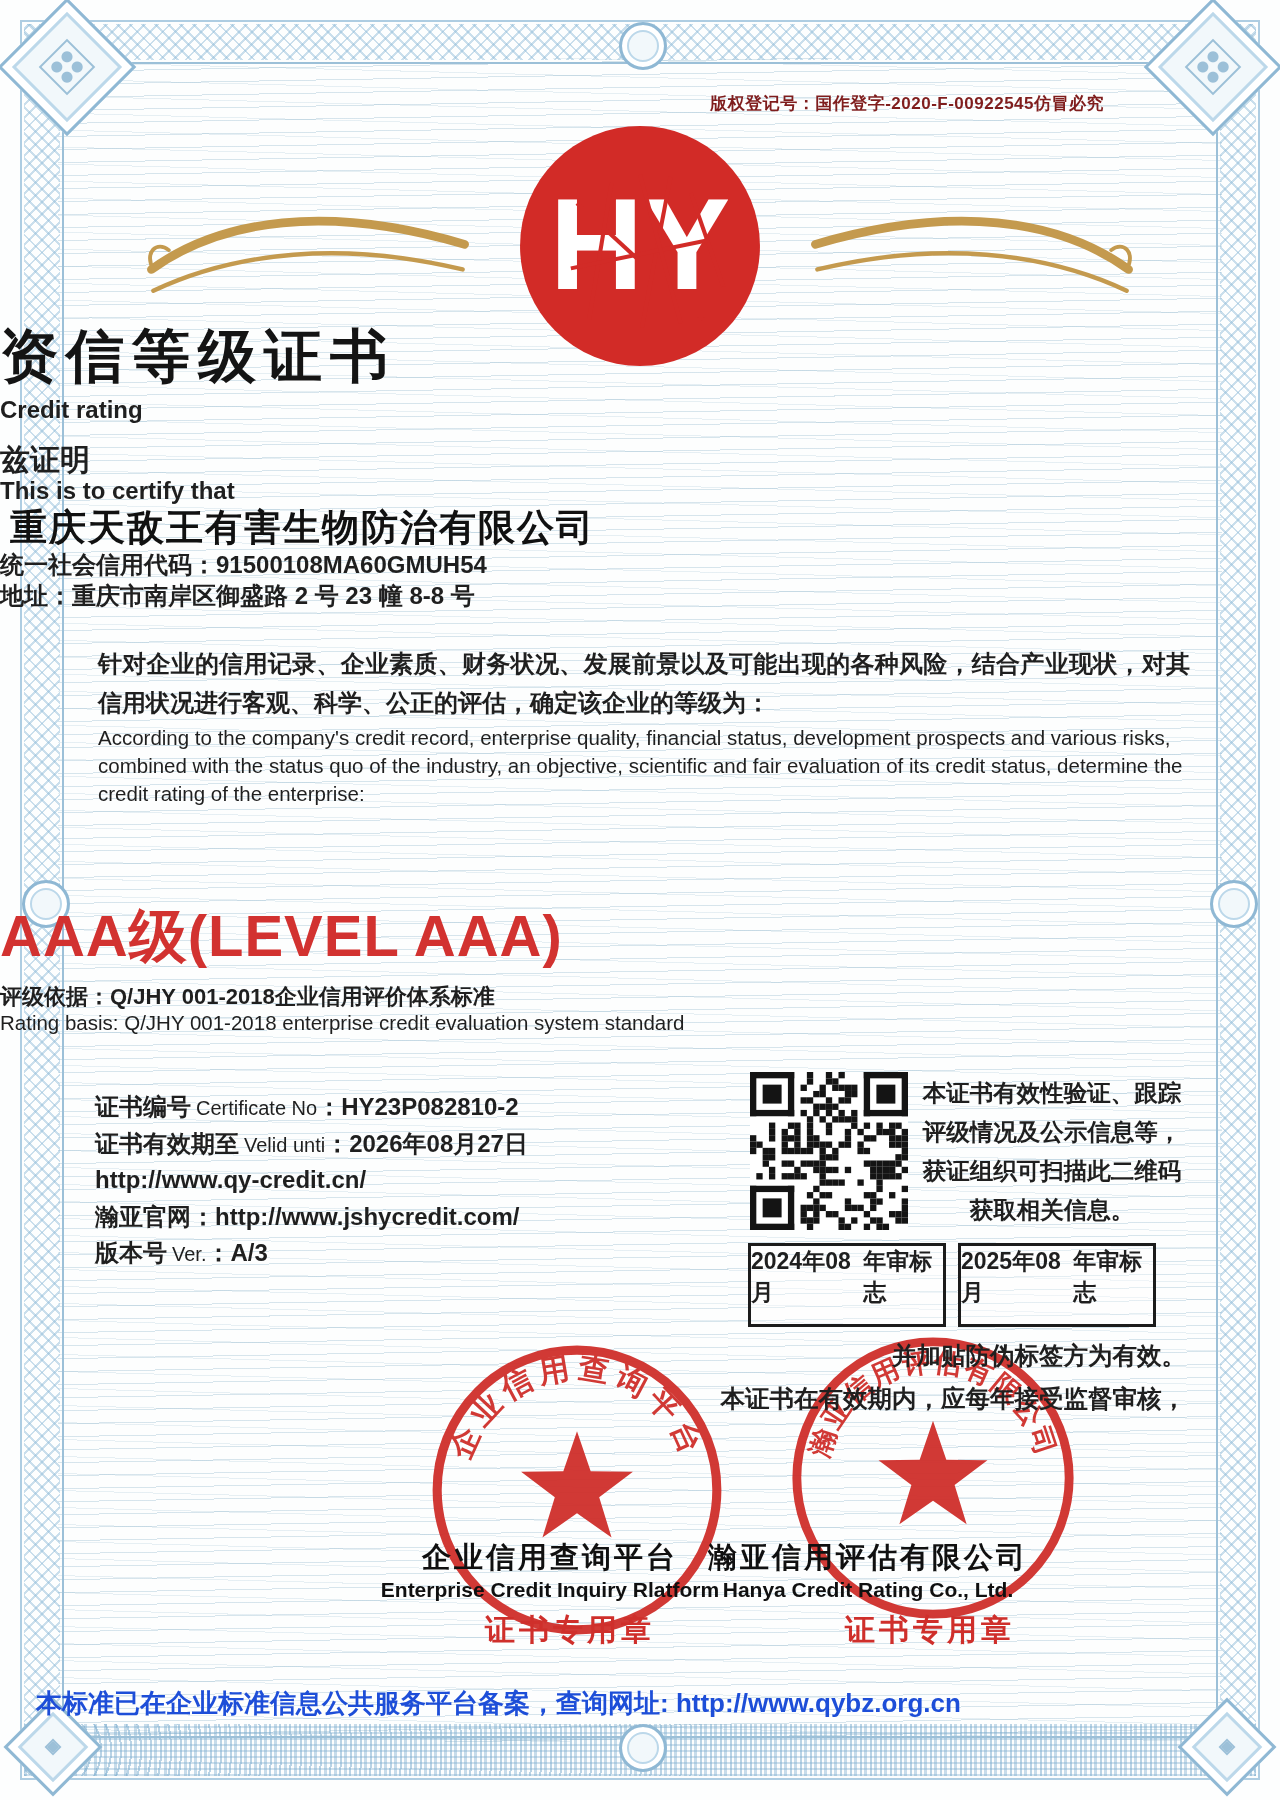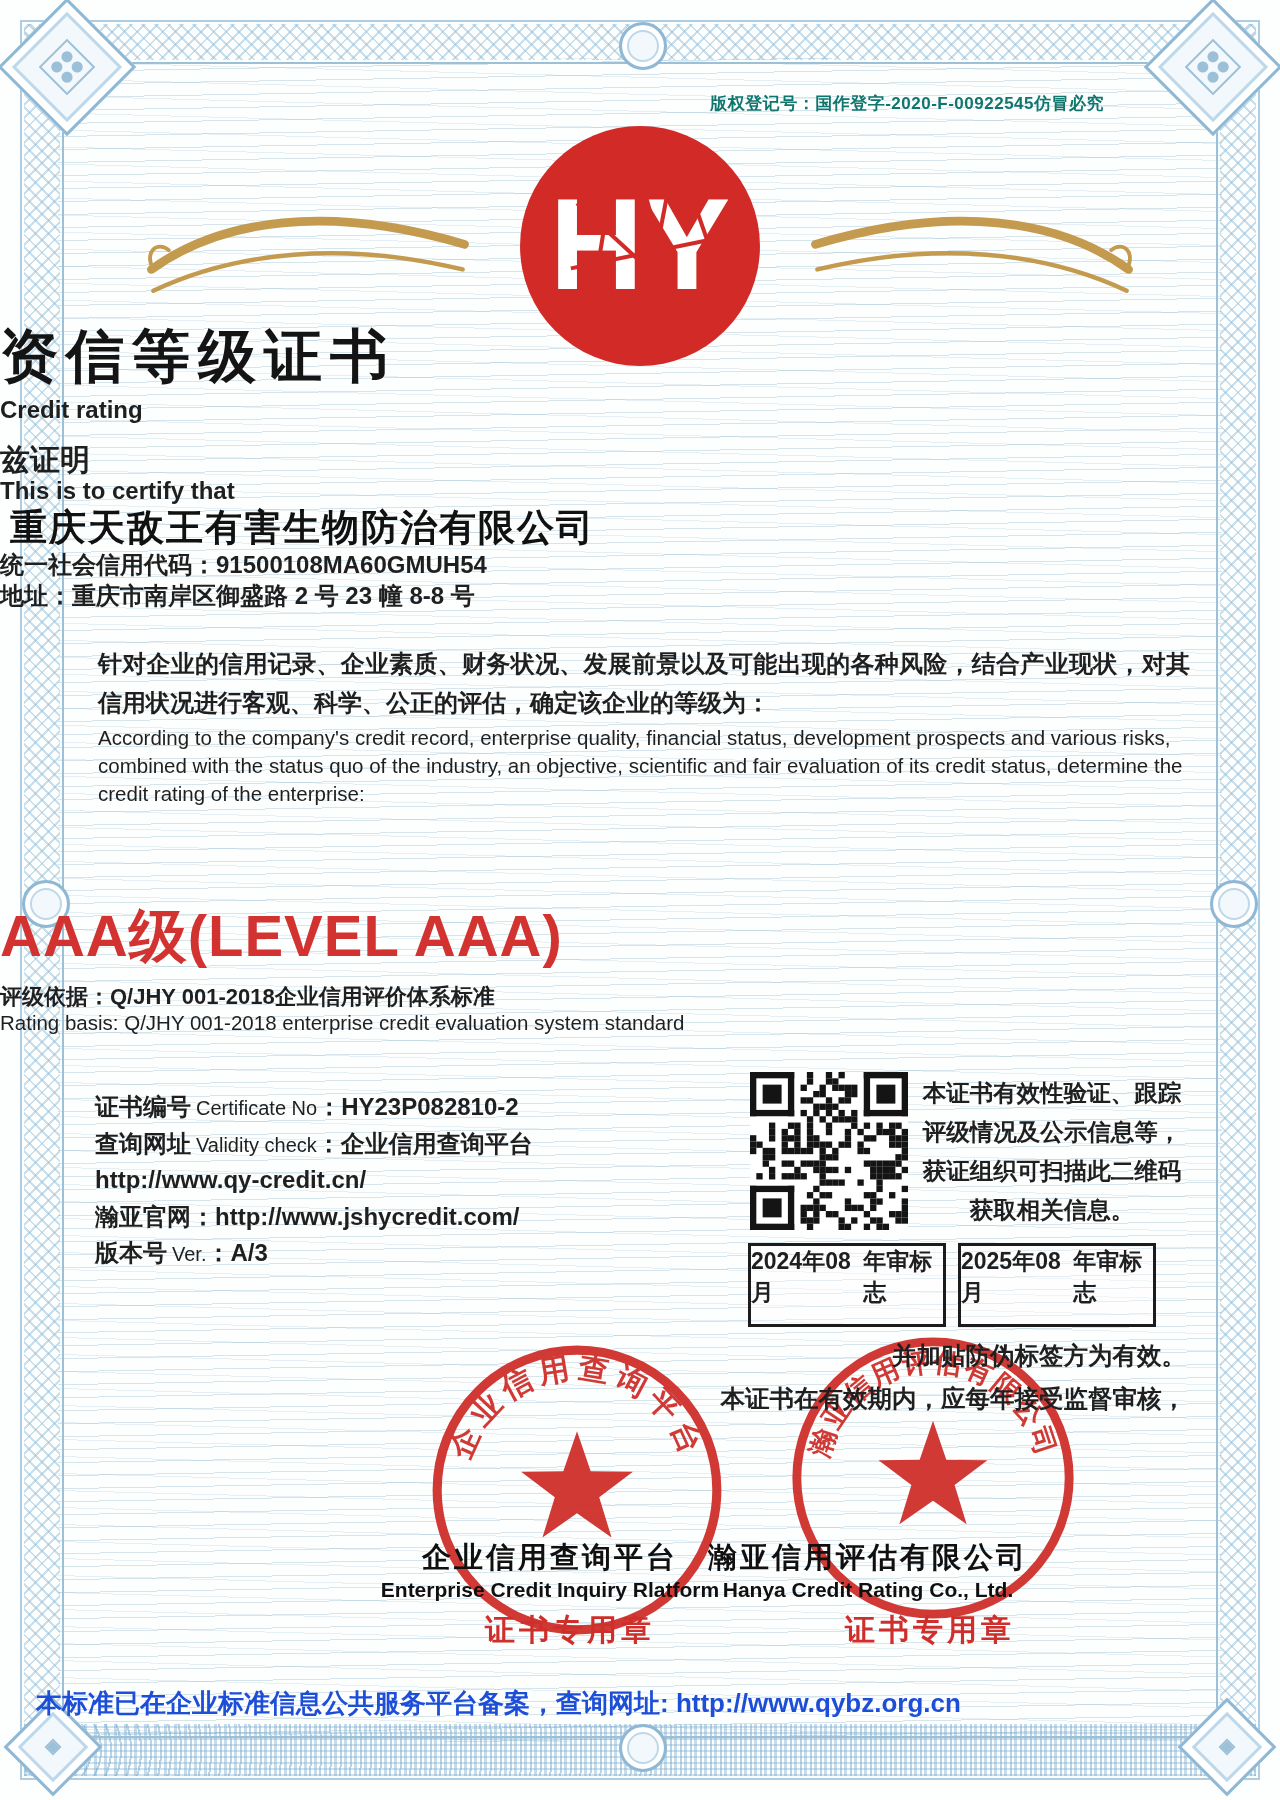--- a/index.html
+++ b/index.html
@@ -46,21 +46,21 @@
   .corner.br{right:18px;bottom:18px;width:64px;height:64px;}
   .medallion{position:absolute;width:42px;height:42px;border-radius:50%;z-index:2;
     border:3px solid #8fb8d4;background:#f2f8fb;box-shadow:inset 0 0 0 5px #fff, inset 0 0 0 7px #bcd8ea;}
   .medallion.top{left:619px;top:22px;}
   .medallion.bottom{left:619px;bottom:28px;}
   .medallion.midleft{left:22px;top:880px;}
   .medallion.midright{right:22px;top:880px;}
   
   .abs{position:absolute;z-index:3;}
   .ctr{left:0;width:100%;text-align:left;}
-  .copyright{top:92px;right:176px;font-size:17px;font-weight:600;color:#0f766e;letter-spacing:.5px;}
+  .copyright{top:92px;right:176px;font-size:17px;font-weight:600;color:#7f1d1d;letter-spacing:.5px;}
   .logo{top:124px;left:518px;width:244px;height:244px;}
   .flourish{top:196px;width:336px;height:116px;}
   .flourish.l{left:140px;}
   .flourish.r{right:140px;transform:scaleX(-1);}
   .title-zh{top:318px;font-size:58px;font-weight:700;letter-spacing:8px;color:#141414;}
   .title-en{top:396px;font-size:24px;font-weight:600;}
   .certify-zh{top:440px;font-size:30px;font-weight:600;}
   .certify-en{top:477px;font-size:24px;font-weight:600;}
   .company{top:503px;font-size:37px;font-weight:800;letter-spacing:2px;color:#111;padding-left:10px;}
   .code-line{top:549px;font-size:24px;font-weight:600;}
@@ -156,21 +156,21 @@
 
   <div class="abs stmt-zh">针对企业的信用记录、企业素质、财务状况、发展前景以及可能出现的各种风险，结合产业现状，对其信用状况进行客观、科学、公正的评估，确定该企业的等级为：</div>
   <div class="abs stmt-en">According to the company's credit record, enterprise quality, financial status, development prospects and various risks, combined with the status quo of the industry, an objective, scientific and fair evaluation of its credit status, determine the credit rating of the enterprise:</div>
 
   <div class="abs ctr level" style="color:#d23230;">AAA级(LEVEL AAA)</div>
   <div class="abs ctr basis-zh">评级依据：Q/JHY 001-2018企业信用评价体系标准</div>
   <div class="abs ctr basis-en">Rating basis: Q/JHY 001-2018 enterprise credit evaluation system standard</div>
 
   <div class="abs details">
     <div><span class="d-zh">证书编号</span><span class="d-en">Certificate No</span><span class="d-val">：HY23P082810-2</span></div>
-    <div><span class="d-zh">查询网址</span><span class="d-en">Validity check</span><span class="d-val">：企业信用查询平台</span></div>
+    <div><span class="d-zh">证书有效期至</span><span class="d-en">Velid unti</span><span class="d-val">：2026年08月27日</span></div>
     <div><span class="d-val">http://www.qy-credit.cn/</span></div>
     <div><span class="d-zh">瀚亚官网</span><span class="d-val">：http://www.jshycredit.com/</span></div>
     <div><span class="d-zh">版本号</span><span class="d-en">Ver.</span><span class="d-val">：A/3</span></div>
   </div>
 
   <svg id="qr" class="abs qr-box" viewBox="0 0 158 158">
       <rect x="0" y="0" width="158" height="158" fill="#ffffff"></rect>
       <rect x="0" y="0" width="44.24" height="6.32" fill="#141414"></rect>
       <rect x="0" y="37.92" width="44.24" height="6.32" fill="#141414"></rect>
       <rect x="0" y="0" width="6.32" height="44.24" fill="#141414"></rect>

